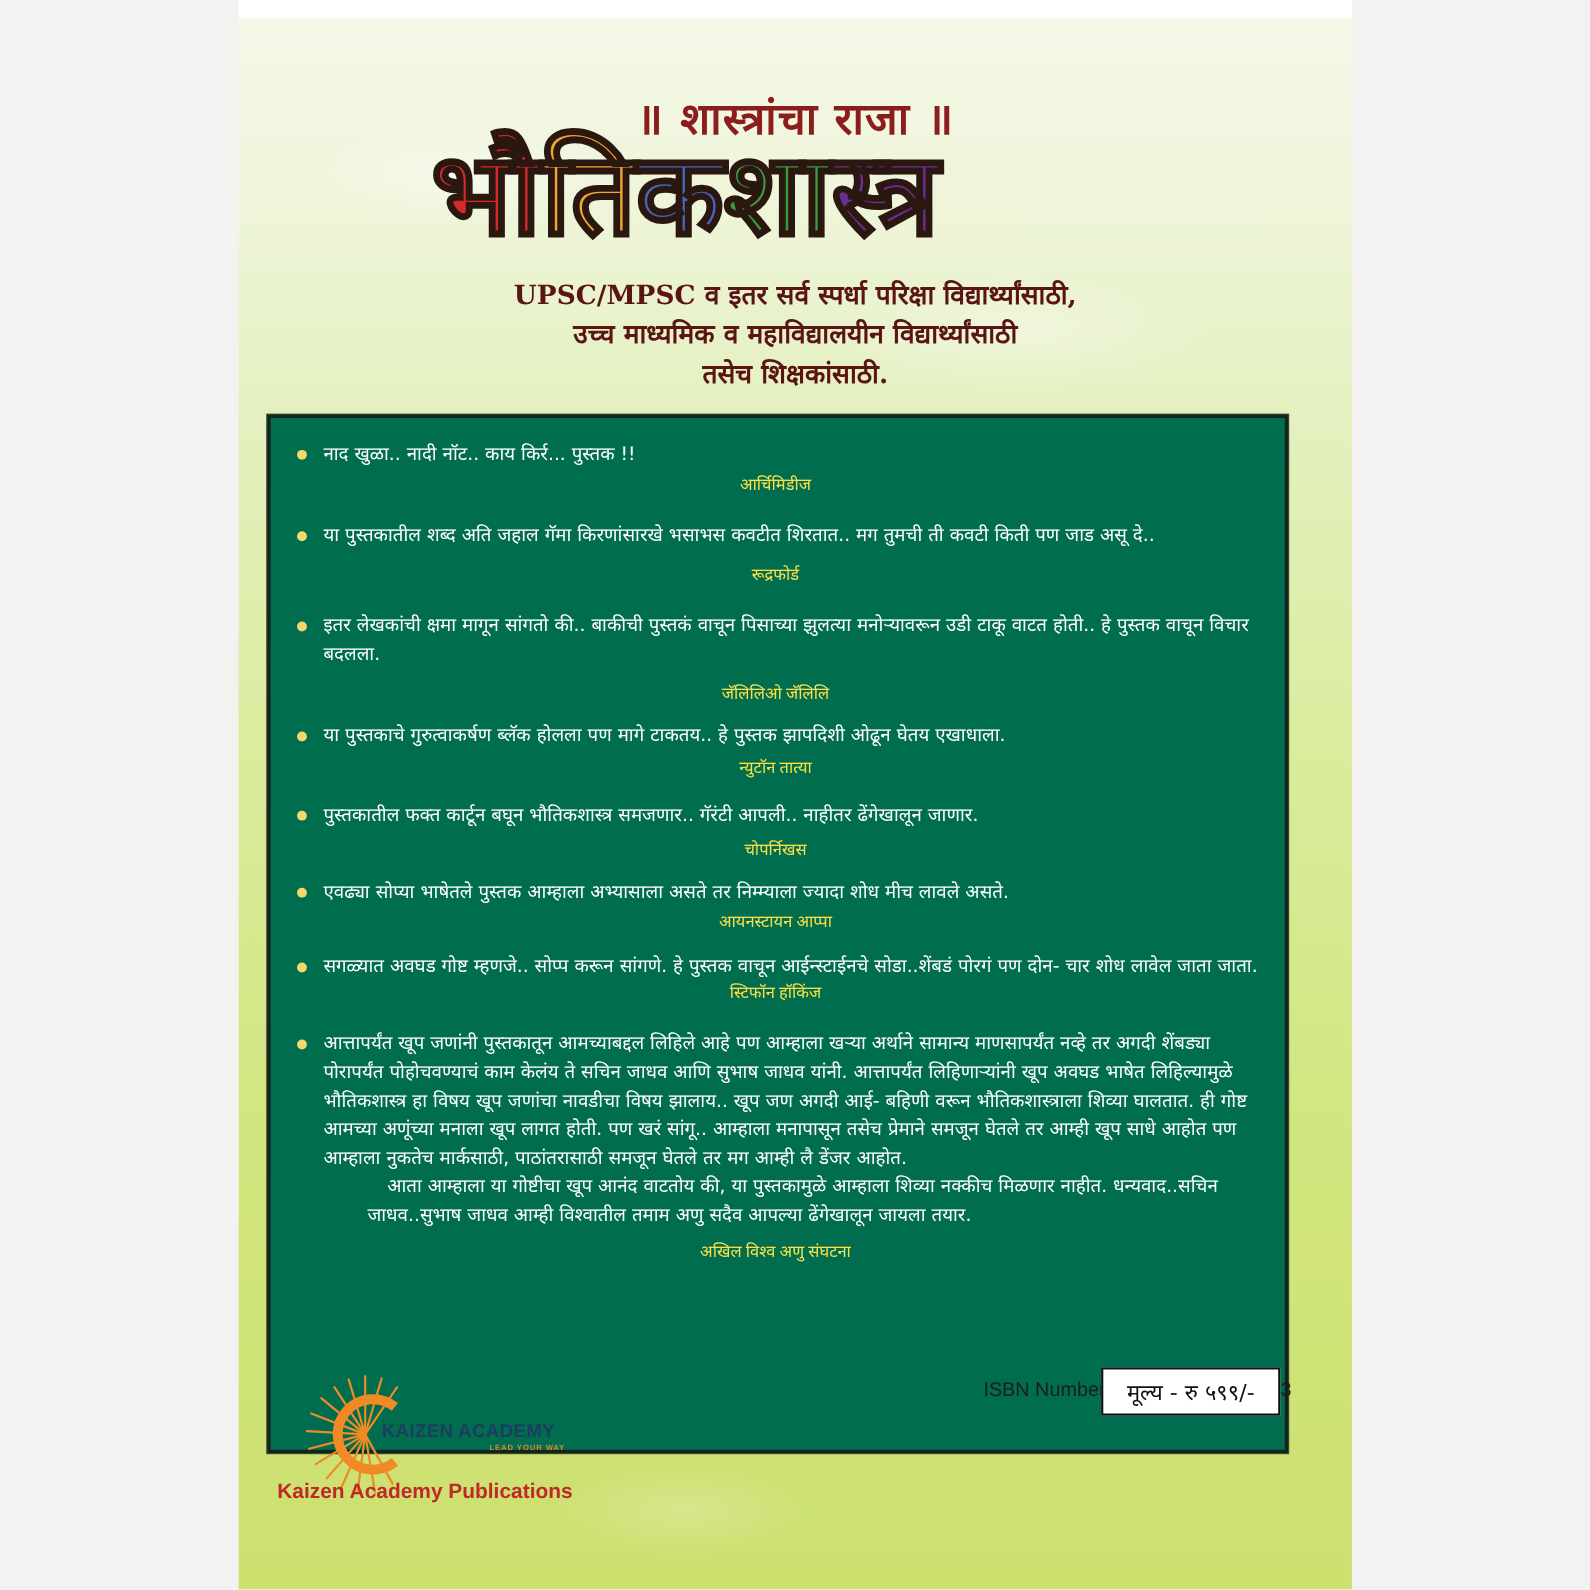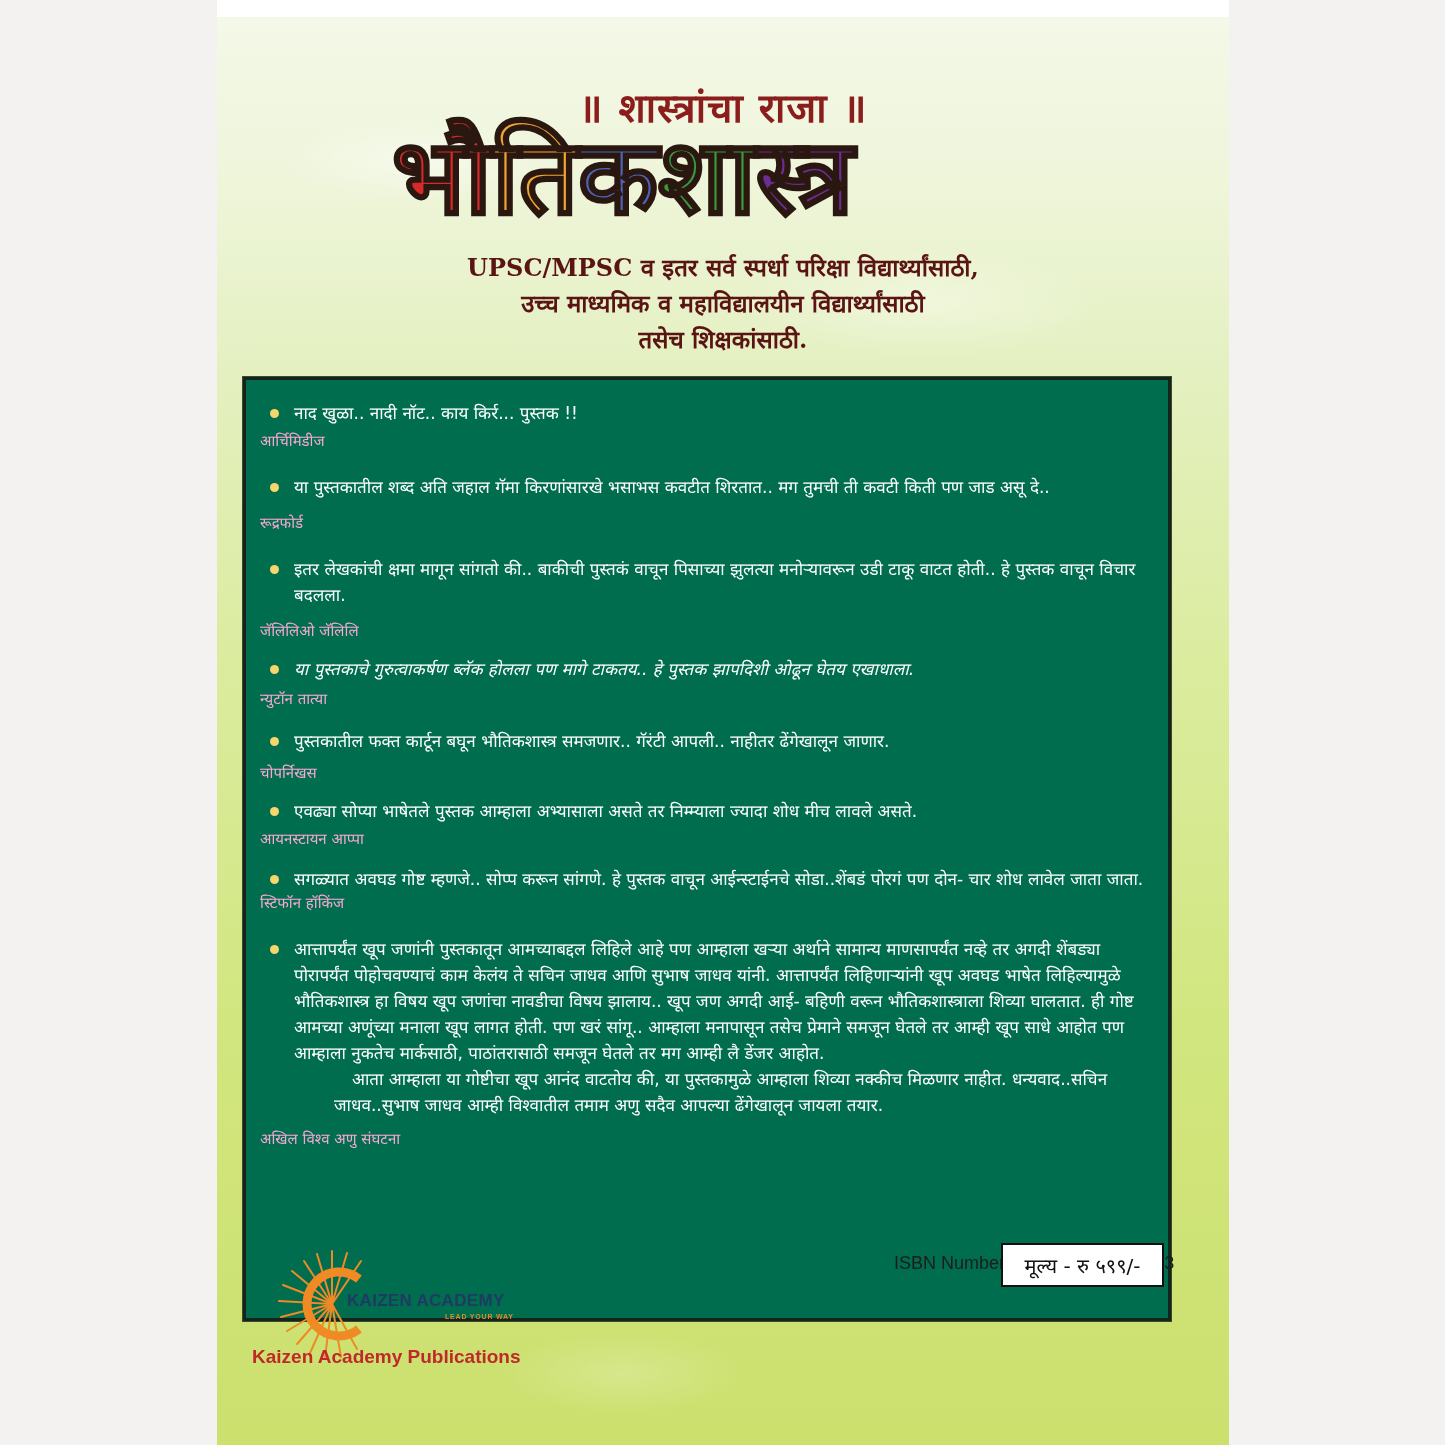--- a/index.html
+++ b/index.html
@@ -55,22 +55,23 @@
       color: #ffffff;
     }
     .quote { position: relative; padding-left: 34px; font-size: 17px; line-height: 26px; }
     .quote .bullet {
       position: absolute; left: 10px; top: 9px; width: 9px; height: 9px;
       border-radius: 50%; background: #f5d76b;
     }
     .quote .text { display: block; }
     .quote .text.indent { text-indent: 18px; margin-left: 40px; }
     .author {
-      text-align: left; color: #f9a8d4; font-size: 15px; line-height: 22px;
+      text-align: center; color: #fde047; font-size: 15px; line-height: 22px;
       padding-right: 4px;
+      font-family: Liberation Serif, serif;
     }
     .isbn {
       position: absolute; left: 635px; top: 1236px;
       font-family: "Liberation Sans", sans-serif; font-size: 18px; color: #1c1c1c; margin-left: 42px;
     }
     .price {
       position: absolute; left: 784px; top: 1226px; width: 163px; height: 44px;
       background: #ffffff; border: 2px solid #111;
       display: flex; align-items: center; justify-content: center;
       font-size: 20px; color: #111;
@@ -131,21 +132,21 @@
       <span class="text">या पुस्तकातील शब्द अति जहाल गॅमा किरणांसारखे भसाभस कवटीत शिरतात.. मग तुमची ती कवटी किती पण जाड असू दे..</span>
     </div>
     <div class="author" style="margin-top:12px;">रूद्रफोर्ड</div>
 
     <div class="quote" style="margin-top:22px;">
       <span class="bullet"></span>
       <span class="text">इतर लेखकांची क्षमा मागून सांगतो की.. बाकीची पुस्तकं वाचून पिसाच्या झुलत्या मनोऱ्यावरून उडी टाकू वाटत होती.. हे पुस्तक वाचून विचार बदलला.</span>
     </div>
     <div class="author" style="margin-top:12px;">जॅलिलिओ जॅलिलि</div>
 
-    <div class="quote" style="margin-top:14px;font-style:italic;">
+    <div class="quote" style="margin-top:14px;">
       <span class="bullet"></span>
       <span class="text">या पुस्तकाचे गुरुत्वाकर्षण ब्लॅक होलला पण मागे टाकतय.. हे पुस्तक झापदिशी ओढून घेतय एखाधाला.</span>
     </div>
     <div class="author" style="margin-top:6px;">न्युटॉन तात्या</div>
 
     <div class="quote" style="margin-top:18px;">
       <span class="bullet"></span>
       <span class="text">पुस्तकातील फक्त कार्टून बघून भौतिकशास्त्र समजणार.. गॅरंटी आपली.. नाहीतर ढेंगेखालून जाणार.</span>
     </div>
     <div class="author" style="margin-top:8px;">चोपर्निखस</div>

